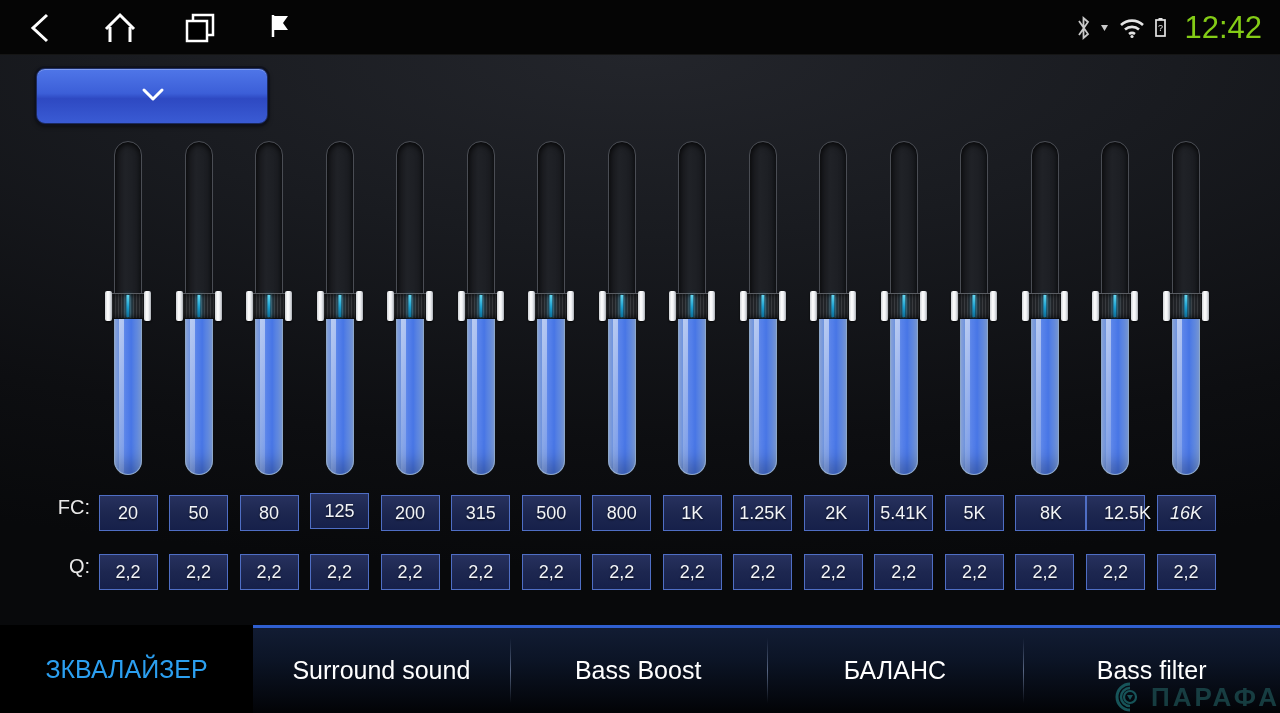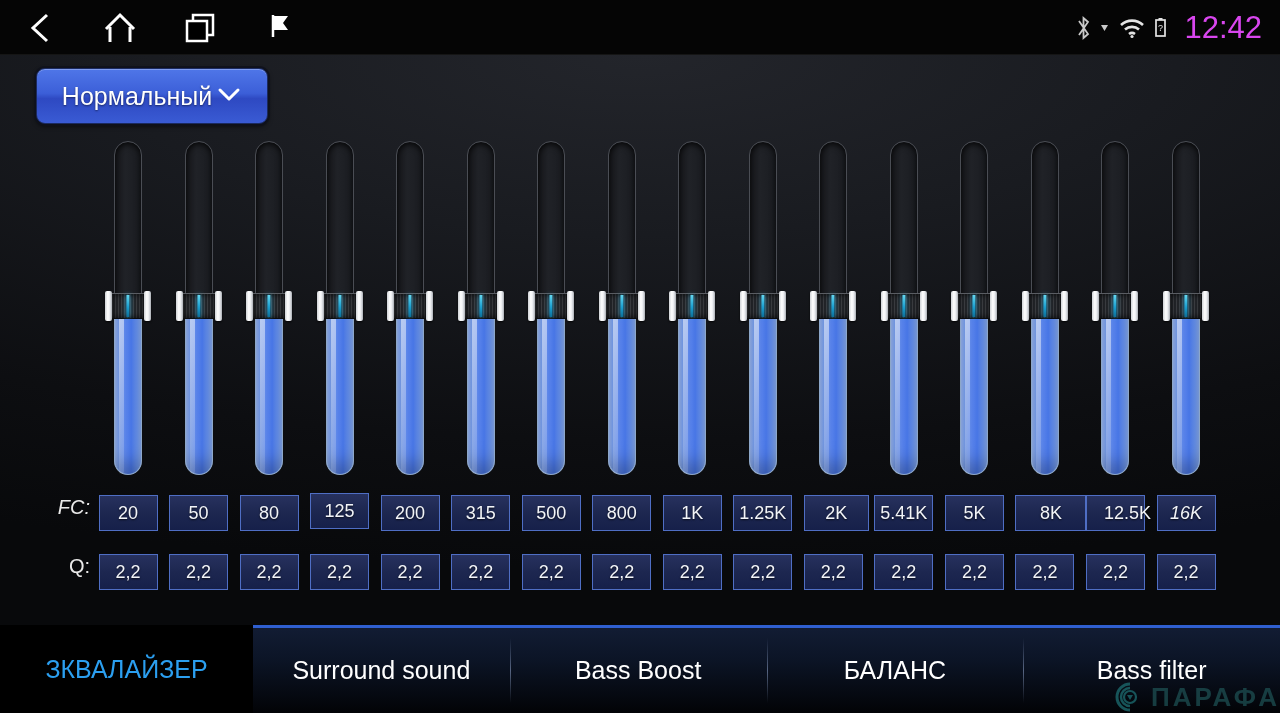--- a/index.html
+++ b/index.html
@@ -22,21 +22,21 @@
   }
   .nav-icons{ display:flex; align-items:center; }
   .nav-btn{
     width:80px; height:55px; display:flex; align-items:center; justify-content:center;
   }
   .sys-icons{
     position:absolute; right:18px; top:0; height:55px;
     display:flex; align-items:center; gap:7px;
   }
   .clock{
-    font-size:31px; color:#d946ef; letter-spacing:0px; font-weight:400;
+    font-size:31px; color:#84cc16; letter-spacing:0px; font-weight:400;
     margin-left:9px; line-height:1;
   }
 
   
   .content{
     position:absolute; left:0; top:55px; width:1280px; height:570px;
     background:
       radial-gradient(120% 90% at 50% 0%, #23252b 0%, #191b20 35%, #0d0e11 75%, #08090b 100%);
   }
 
@@ -204,21 +204,20 @@
       <text x="7.5" y="16" font-size="9" fill="#e4e4e4" text-anchor="middle" font-family="Liberation Sans, sans-serif">?</text>
     </svg>
     <div class="clock">12:42</div>
   </div>
 </div>
 
 <div class="content">
 
   <div class="preset-wrap">
     <div class="preset-btn">
-      <span class="preset-label">Нормальный</span>
       <span class="chev">
         <svg width="26" height="18" viewBox="0 0 26 18">
           <polyline points="4,5 13,14 22,5" fill="none" stroke="#fff" stroke-width="3" stroke-linecap="round" stroke-linejoin="round"></polyline>
         </svg>
       </span>
     </div>
   </div>
 
   <div class="sliders" id="sliders-host">
       <div class="slider" style="left: 110px;">
@@ -360,21 +359,21 @@
         <div class="track"></div>
         <div class="fill" style="height: 169px;"></div>
         <div class="thumb" style="top: 165px;">
           <div class="cap"></div>
           <div class="grip"></div>
           <div class="cap"></div>
         </div>
       </div>
     </div>
 
-  <div class="row-label" id="fc-label" style="left:4px; top:441px;font-style:italic;">FC:</div>
+  <div class="row-label" id="fc-label" style="left:4px; top:441px;">FC:</div>
   <div class="row-label" id="q-label" style="left:4px; top:500px;">Q:</div>
 
   <div id="fc-host" style="position: absolute; left: 0px; top: 0px;">
       <div class="chipbox" style="left: 98.5px; top: 440px; width: 59px;">20</div>
       <div class="chipbox" style="left: 169.033px; top: 440px; width: 59px;">50</div>
       <div class="chipbox" style="left: 239.567px; top: 440px; width: 59px;">80</div>
       <div class="chipbox" style="left: 310.1px; top: 438px; width: 59px;">125</div>
       <div class="chipbox" style="left: 380.633px; top: 440px; width: 59px;">200</div>
       <div class="chipbox" style="left: 451.167px; top: 440px; width: 59px;">315</div>
       <div class="chipbox" style="left: 521.7px; top: 440px; width: 59px;">500</div>

